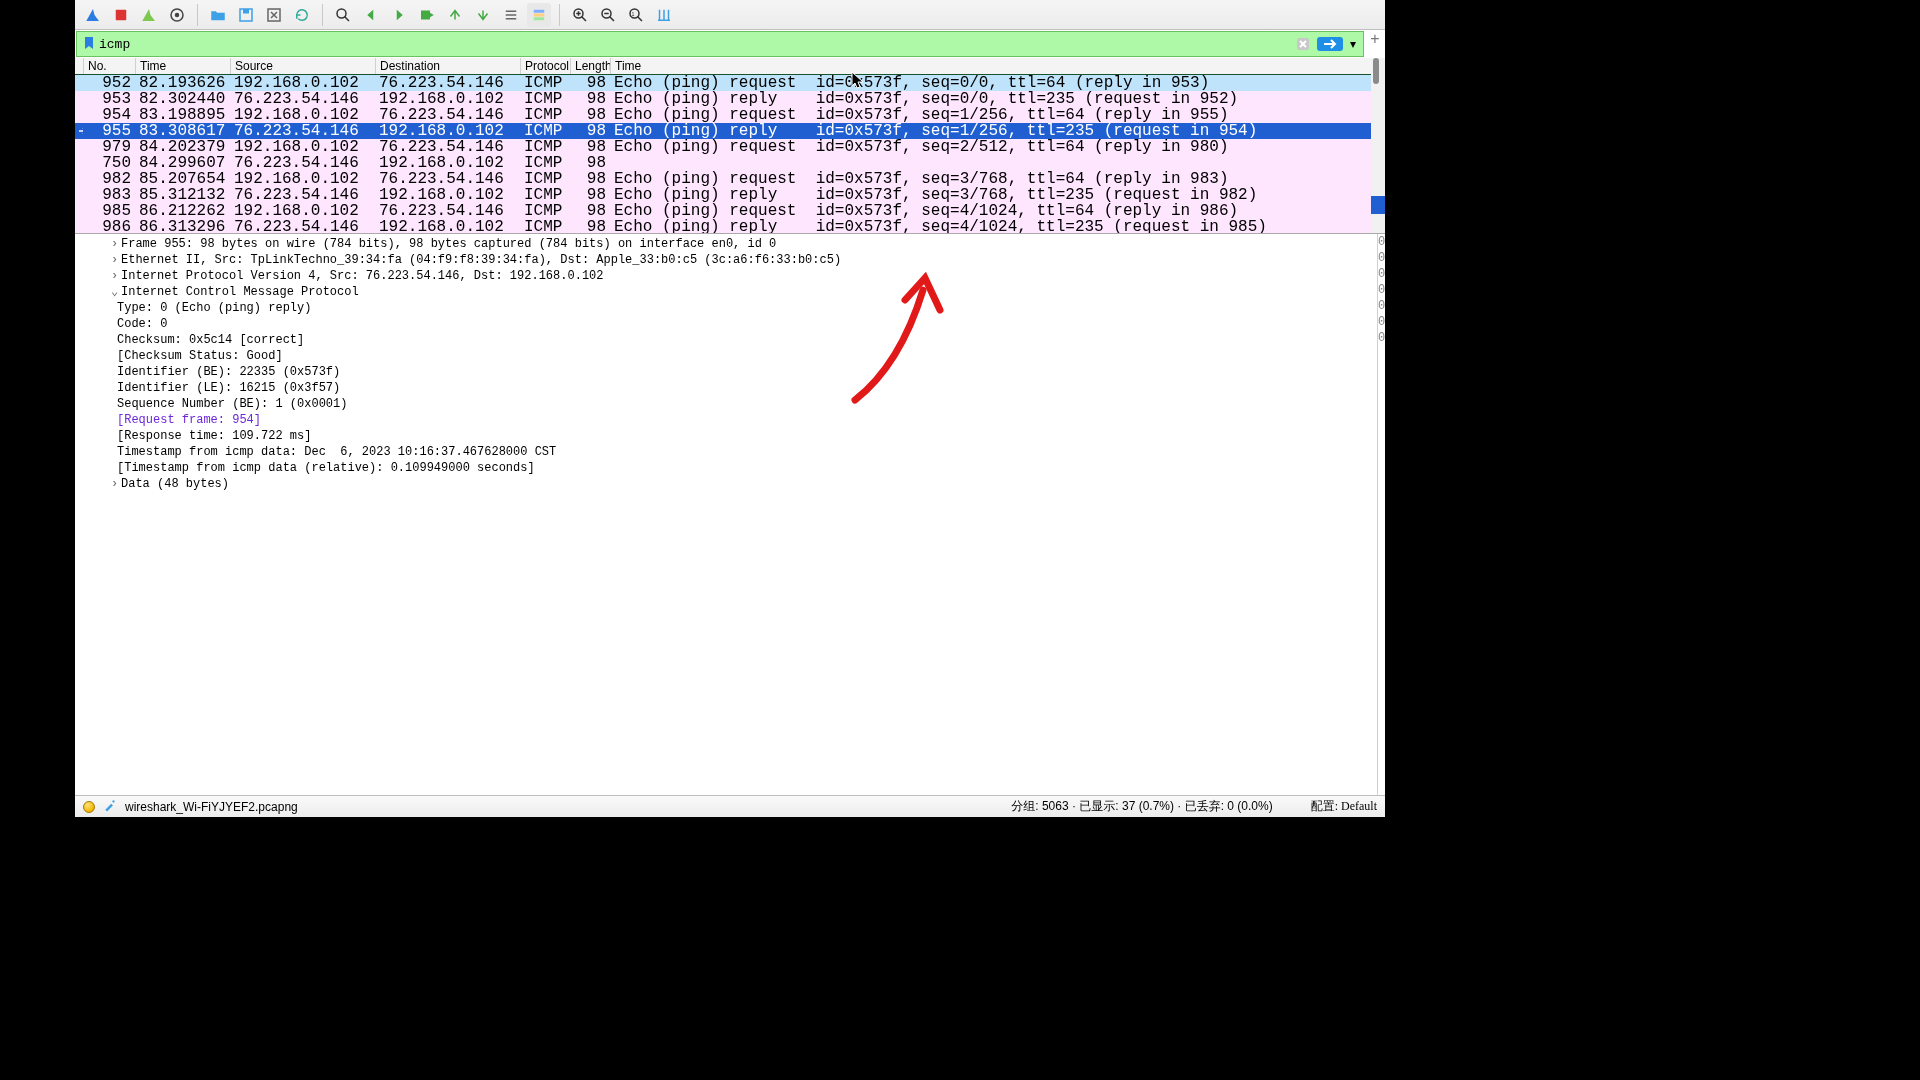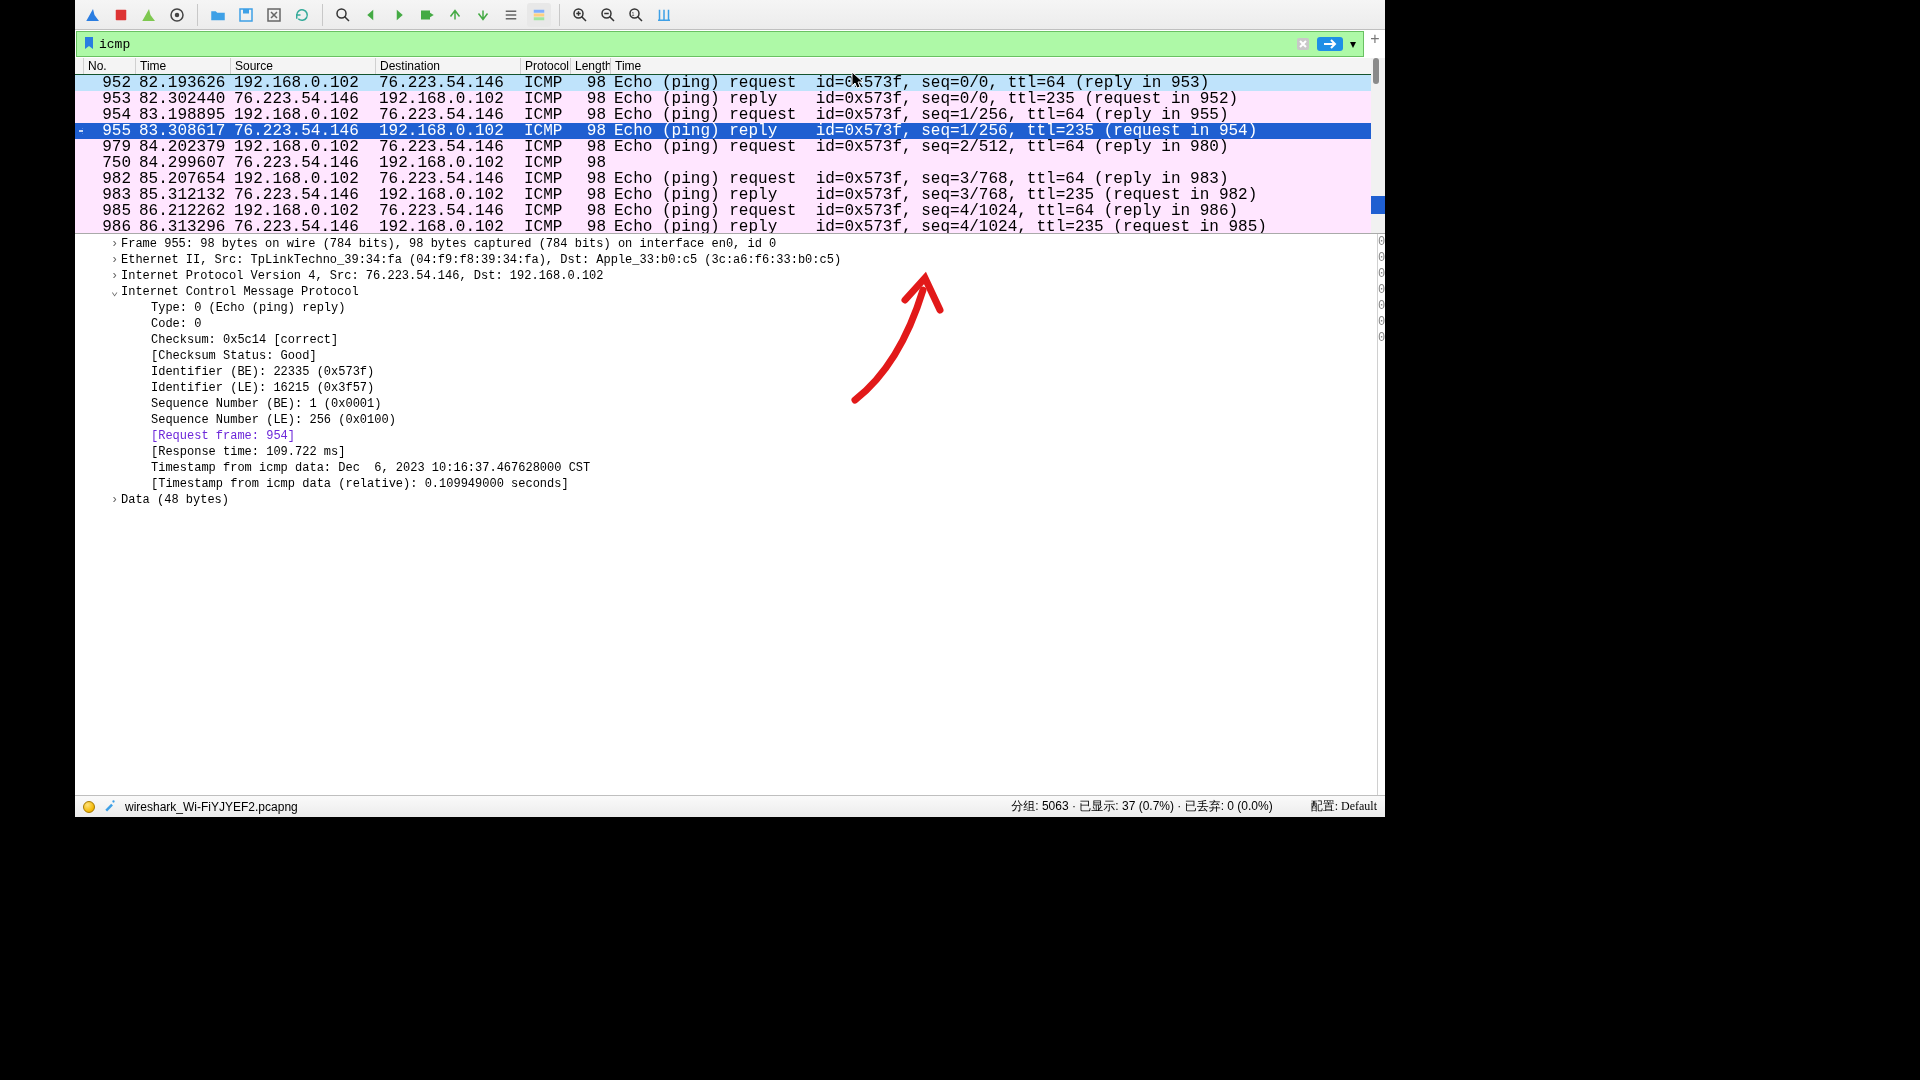--- a/index.html
+++ b/index.html
@@ -127,21 +127,21 @@
     flex:1;
     font-family: "Menlo","Courier New",monospace;
     font-size: 12px;
     line-height: 16px;
     padding: 2px 0 2px 0;
     overflow:auto;
     position:relative;
   }
   .tree-line { white-space:pre; padding-left: 12px;}
   .tree-line.d0 { padding-left: 36px;}
-  .tree-line.d1 { padding-left: 42px; margin-left: 34px;}
+  .tree-line.d1 { padding-left: 42px;}
   .tw { display:inline-block; width:10px; color:#666; user-select:none;}
   .link { color:#6d28d9; }
   
   .annot { position:absolute; top:36px; left:770px; pointer-events:none;}
   .annot svg path { stroke:#e21919; fill:none; stroke-width:7; stroke-linecap:round;}
 
   
   .bytes-hint {
     position:absolute;
     right:0; top:0; bottom:0;
@@ -365,21 +365,20 @@
     <div class="tree-line d0"><span class="tw">›</span><span>Internet Protocol Version 4, Src: 76.223.54.146, Dst: 192.168.0.102</span></div>
     <div class="tree-line d0"><span class="tw">⌄</span><span>Internet Control Message Protocol</span></div>
     <div id="icmp-lines">
         <div class="tree-line d1">Type: 0 (Echo (ping) reply)</div>
         <div class="tree-line d1">Code: 0</div>
         <div class="tree-line d1">Checksum: 0x5c14 [correct]</div>
         <div class="tree-line d1">[Checksum Status: Good]</div>
         <div class="tree-line d1">Identifier (BE): 22335 (0x573f)</div>
         <div class="tree-line d1">Identifier (LE): 16215 (0x3f57)</div>
         <div class="tree-line d1">Sequence Number (BE): 1 (0x0001)</div>
-        <div class="tree-line d1">Sequence Number (LE): 256 (0x0100)</div>
       </div>
     <div class="tree-line d1"><span class="link">[Request frame: 954]</span></div>
     <div id="after-lines">
         <div class="tree-line d1">[Response time: 109.722 ms]</div>
         <div class="tree-line d1">Timestamp from icmp data: Dec  6, 2023 10:16:37.467628000 CST</div>
         <div class="tree-line d1">[Timestamp from icmp data (relative): 0.109949000 seconds]</div>
       </div>
     <div class="tree-line d0"><span class="tw">›</span><span>Data (48 bytes)</span></div>
 
     <div class="bytes-hint">0<br>0<br>0<br>0<br>0<br>0<br>0</div>

